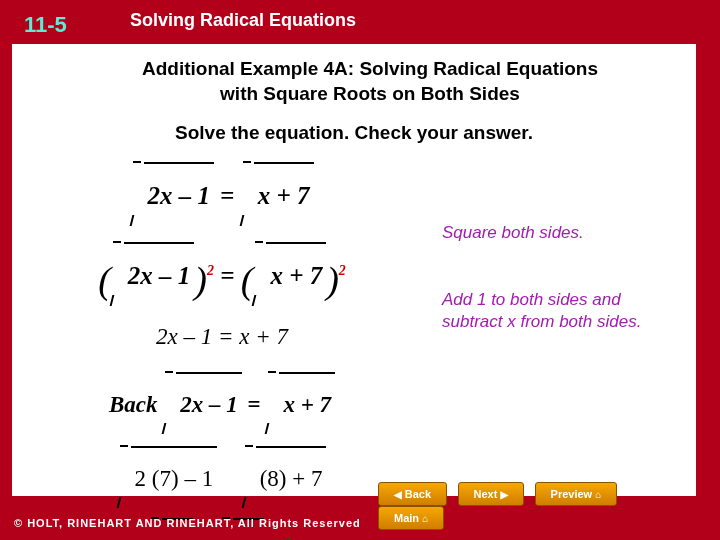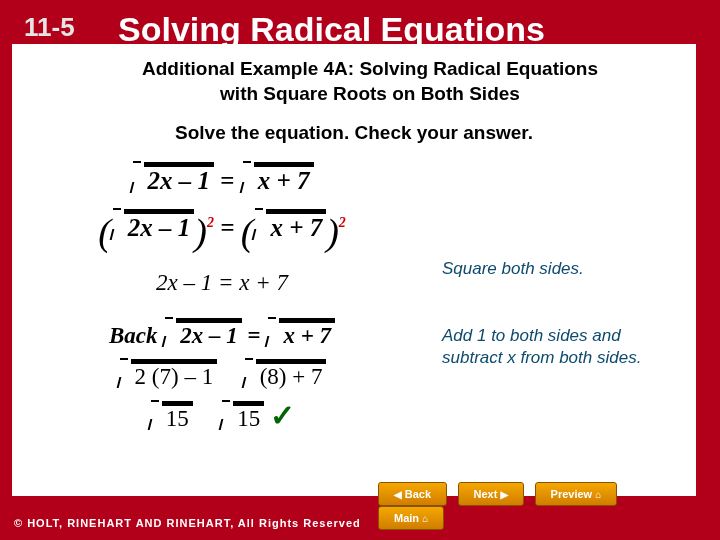--- a/index.html
+++ b/index.html
@@ -6,26 +6,26 @@
   body{
     width:720px;height:540px;
     background:#b2001a;
     font-family:"Liberation Sans", sans-serif;
     position:relative;
     overflow:hidden;
   }
   
   .lesson-no{
     position:absolute;left:24px;top:12px;
-    font-size:26px;font-weight:bold;color:#e5e5e5;
+    font-size:22px;font-weight:bold;color:#5eead4;
     letter-spacing:0px;
   }
   .lesson-title{
-    position:absolute;left:118px;top:10px;
-    font-size:34px;font-weight:bold;color:#ffffff;
+    position:absolute;left:130px;top:10px;
+    font-size:18px;font-weight:bold;color:#ffffff;
     white-space:nowrap;
   }
   
   .slide{
     position:absolute;left:12px;top:44px;width:684px;height:452px;
     background:#ffffff;
   }
   .example-head{
     margin-top:12px;
     text-align:center;
@@ -53,42 +53,41 @@
     content:"";position:absolute;left:0;bottom:2px;
     width:10px;height:11px;
     border-left:2px solid #000;
     transform:skewX(-14deg);
   }
   .rad:after{
     content:"";position:absolute;left:2px;top:-1px;
     width:8px;height:0;border-top:2px solid #000;
     transform:rotate(-0deg);
   }
-  .radbar{display:inline-block;border-top:5px solid #000000;padding:0 4px;}
+  .radbar{display:inline-block;border-top:2px solid #000000;padding:18px 4px;}
 
   .eq1{font-size:25px;font-weight:bold;font-style:italic;margin-top:0px;}
   .eq1 .p{font-style:normal;}
   .eq2{font-size:25px;font-weight:bold;font-style:italic;margin-top:14px;}
   .eq3{font-size:23px;font-style:italic;margin-top:16px;}
   .eq4{font-size:23px;font-style:italic;margin-top:12px;}
   .sup{font-size:14px;vertical-align:super;color:#cc0000;font-weight:bold;}
   .paren{font-size:38px;font-weight:normal;vertical-align:-9px;font-family:"Liberation Serif",serif;}
 
   .check-row{margin-top:22px;text-align:center;font-size:23px;}
   .check-label{font-weight:bold;font-style:italic;font-size:23px;}
 
   .sub-row{margin-top:10px;text-align:center;font-size:23px;}
   .sub-row2{margin-top:8px;text-align:center;font-size:23px;}
   .tick{color:#006400;font-size:30px;font-weight:bold;}
 
   
   .note{
-    position:absolute;color:#0c4a6e;font-style:italic;font-size:17px;
+    position:absolute;color:#a21caf;font-style:italic;font-size:17px;
     line-height:22px;
-    margin-top:36px;
   }
   .note1{left:430px;top:178px;width:230px;}
   .note2{left:430px;top:245px;width:240px;}
 
   
   .navbar{
     position:absolute;left:372px;top:482px;width:320px;height:26px;
   }
   .navbtn{
     display:inline-block;height:22px;line-height:22px;

